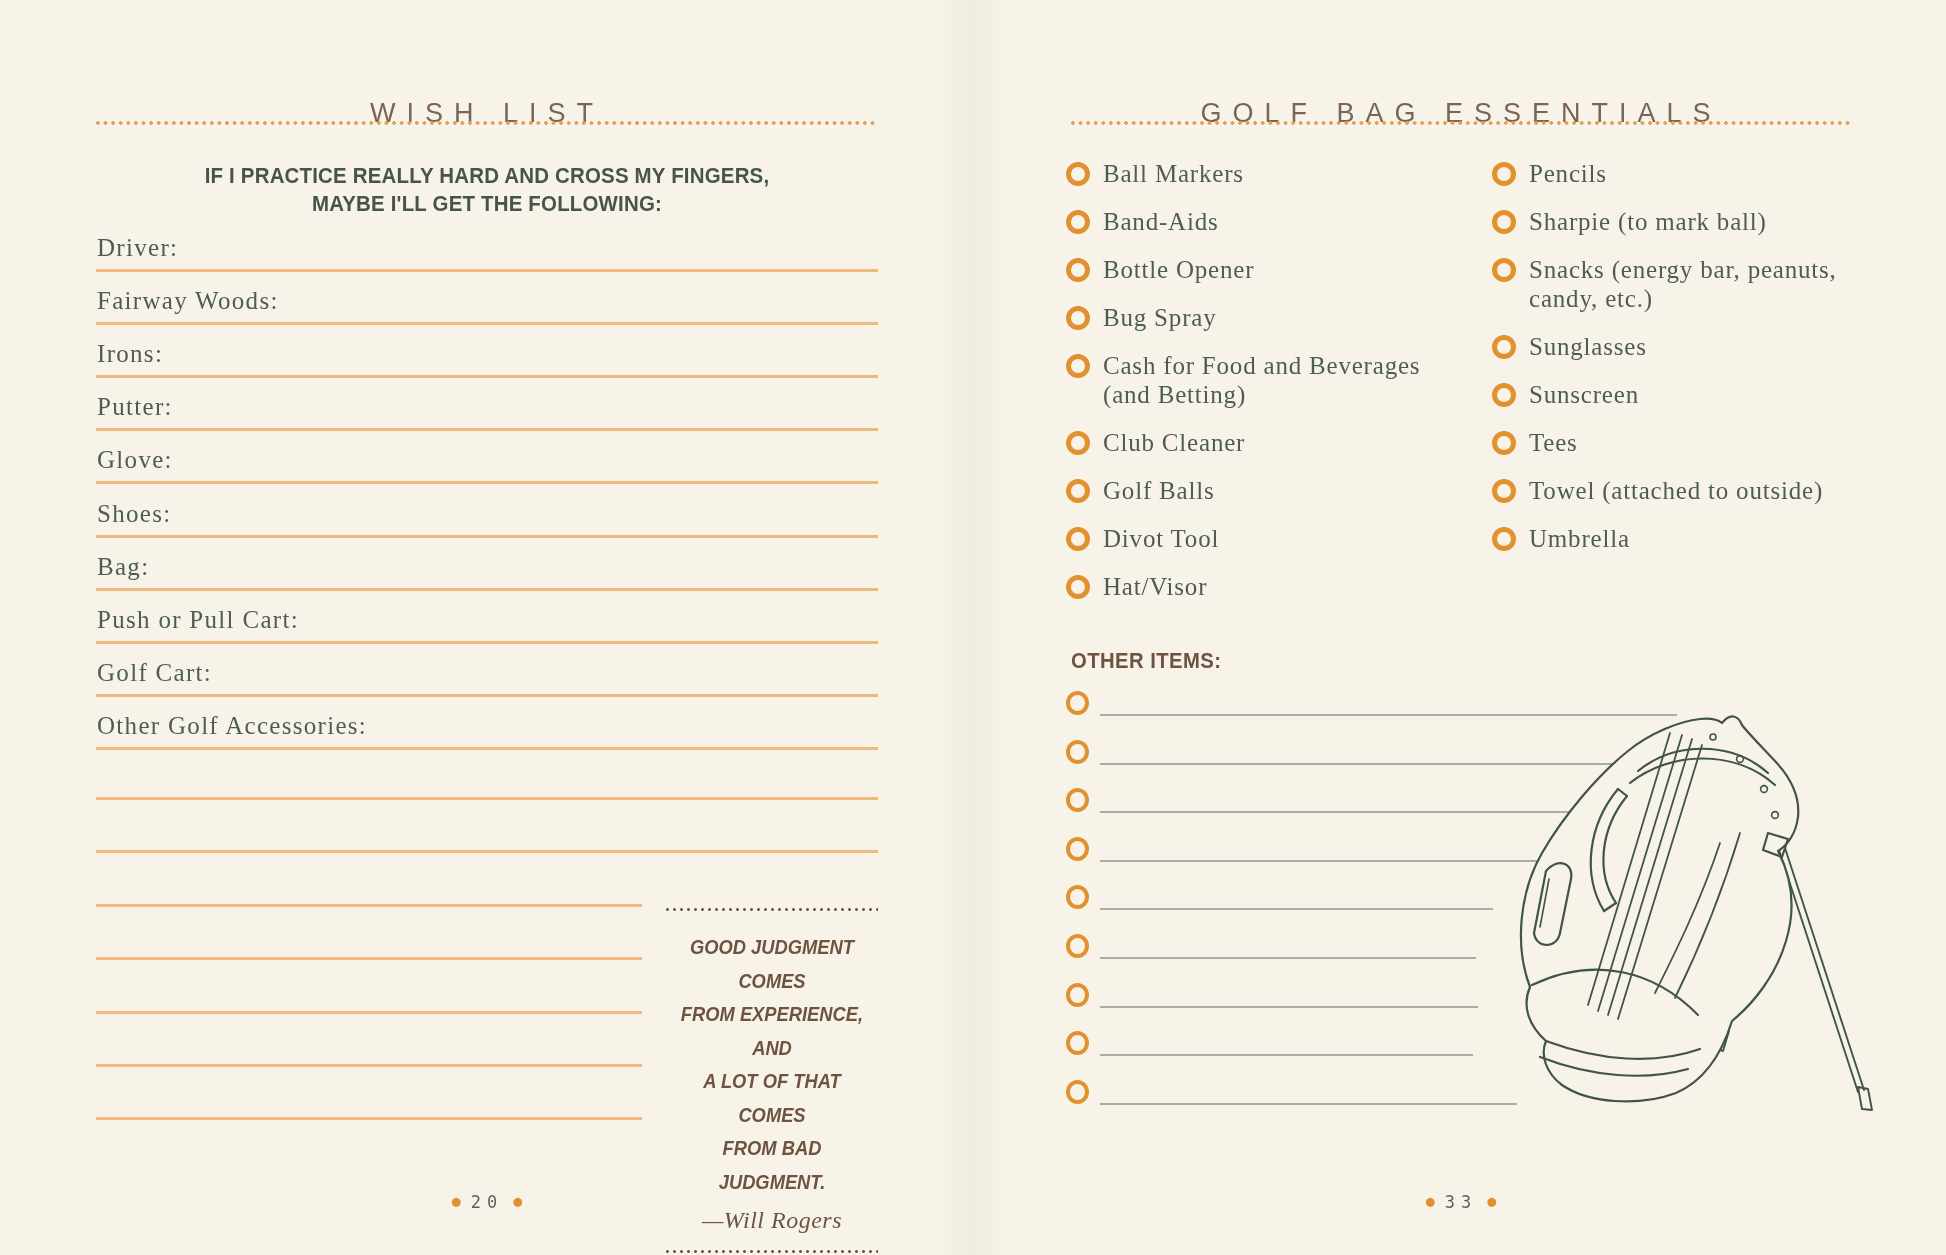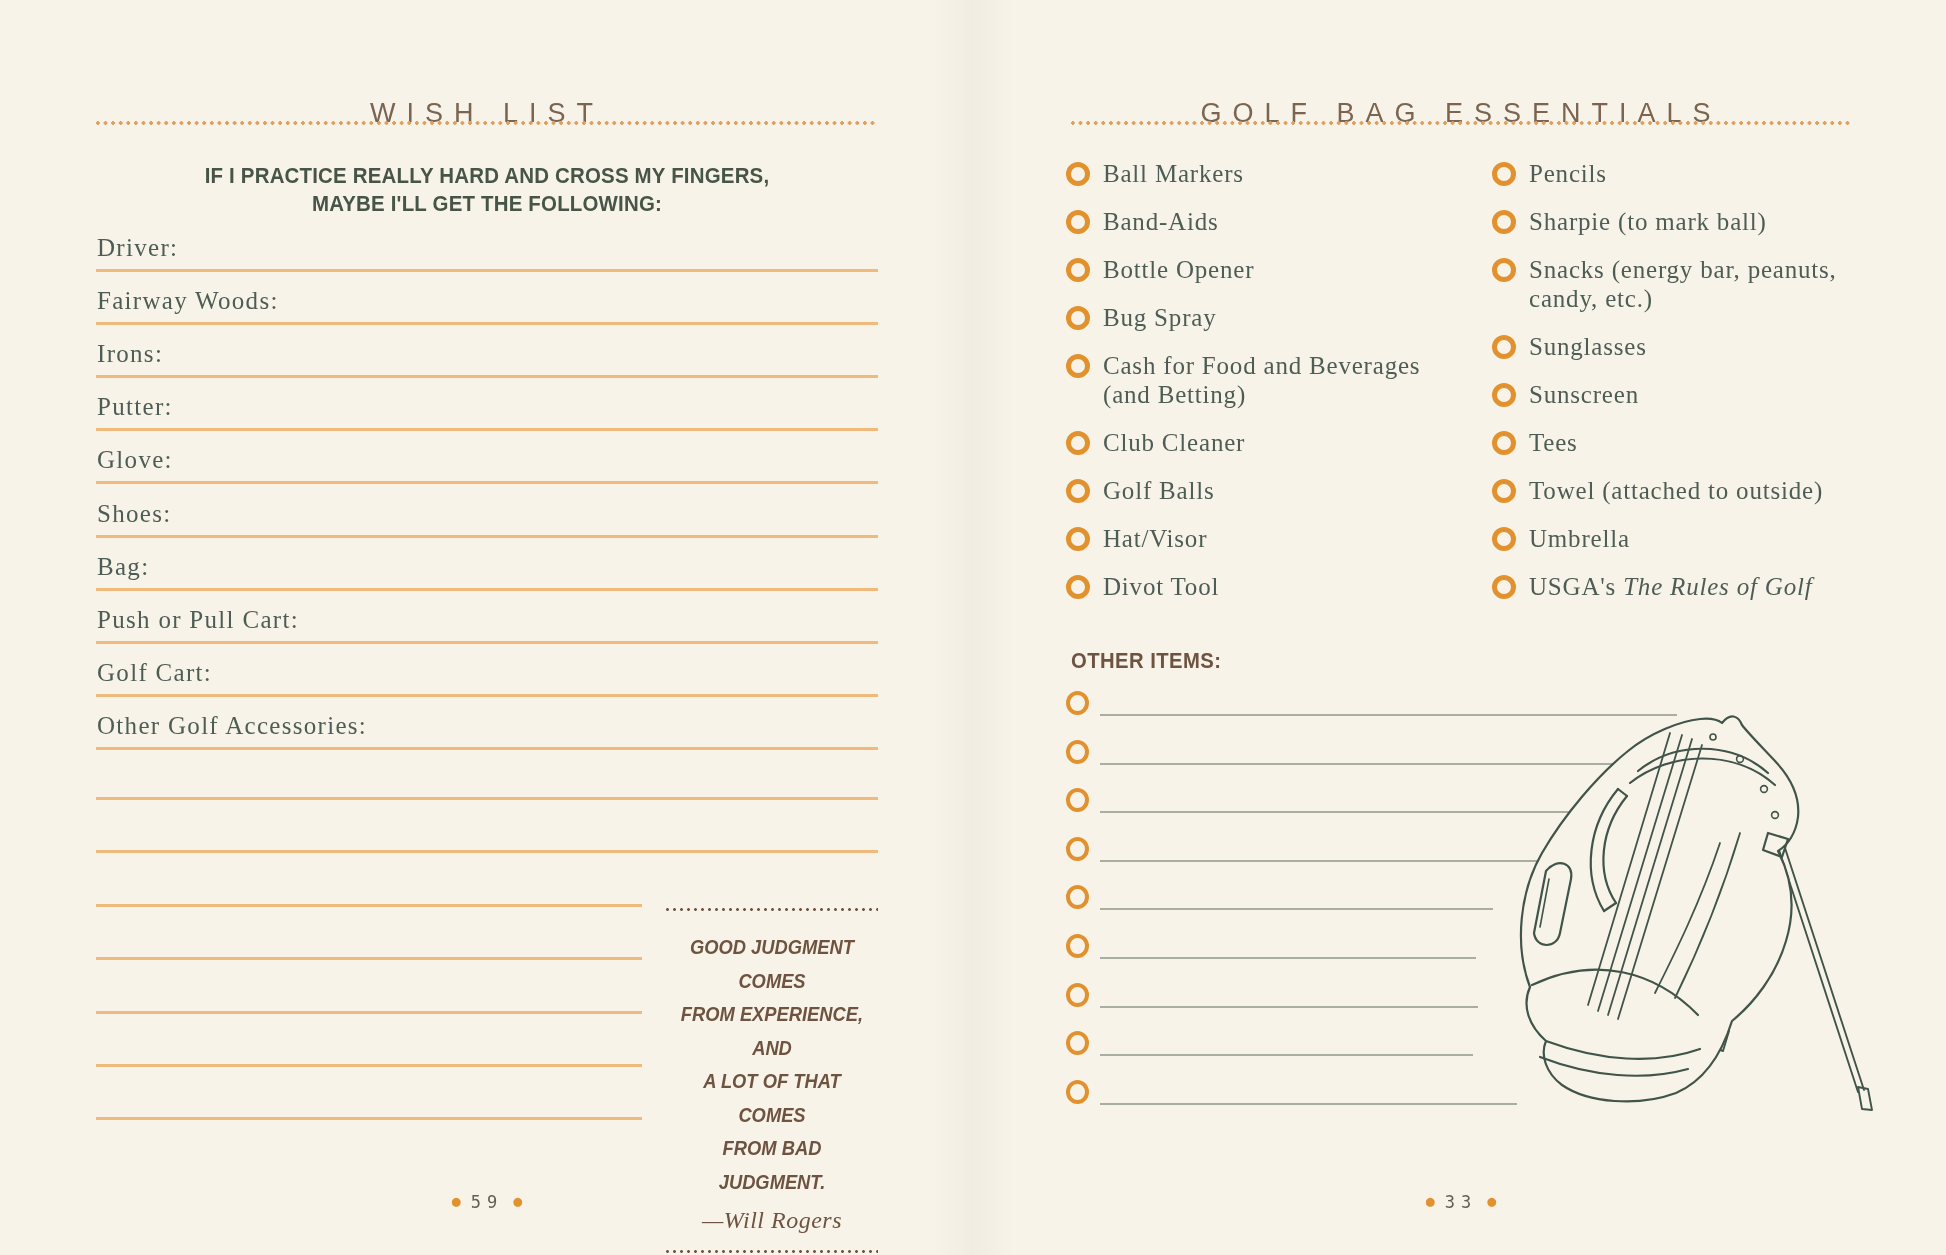--- a/index.html
+++ b/index.html
@@ -110,21 +110,21 @@
           <div>GOOD JUDGMENT COMES</div>
           <div>FROM EXPERIENCE, AND</div>
           <div>A LOT OF THAT COMES</div>
           <div>FROM BAD JUDGMENT.</div>
         </div>
       <div class="qattr">—Will Rogers</div>
       <div class="qdots bottom"></div>
     </aside>
 
     <footer class="footer" style="left:96px;width:782px;">
-      <span class="pgdot">●</span><span class="num">59</span><span class="pgdot">●</span>
+      <span class="pgdot">●</span><span class="num">20</span><span class="pgdot">●</span>
     </footer>
   </section>
 
   <section>
     <h1 class="page-title" style="left:1071px;width:780px;">GOLF BAG ESSENTIALS</h1>
     <div class="dotsep" style="left:1071px;top:121px;width:780px;"></div>
 
     <div class="chkcol" id="chk-left" style="left:1066px;">
         <div class="chkrow">
           <span class="ring"></span>
@@ -149,26 +149,26 @@
         <div class="chkrow">
           <span class="ring"></span>
           <span class="chktext">Club Cleaner</span>
         </div>
         <div class="chkrow">
           <span class="ring"></span>
           <span class="chktext">Golf Balls</span>
         </div>
         <div class="chkrow">
           <span class="ring"></span>
+          <span class="chktext">Divot Tool</span>
+        </div>
+        <div class="chkrow">
+          <span class="ring"></span>
           <span class="chktext">Hat/Visor</span>
         </div>
-        <div class="chkrow">
-          <span class="ring"></span>
-          <span class="chktext">Divot Tool</span>
-        </div>
       </div>
     <div class="chkcol" id="chk-right" style="left:1492px;">
         <div class="chkrow">
           <span class="ring"></span>
           <span class="chktext">Pencils</span>
         </div>
         <div class="chkrow">
           <span class="ring"></span>
           <span class="chktext">Sharpie (to mark ball)</span>
         </div>
@@ -188,24 +188,20 @@
           <span class="ring"></span>
           <span class="chktext">Tees</span>
         </div>
         <div class="chkrow">
           <span class="ring"></span>
           <span class="chktext">Towel (attached to outside)</span>
         </div>
         <div class="chkrow">
           <span class="ring"></span>
           <span class="chktext">Umbrella</span>
-        </div>
-        <div class="chkrow">
-          <span class="ring"></span>
-          <span class="chktext">USGA's <span class="ital">The Rules of Golf</span></span>
         </div>
       </div>
 
     <div class="other-label">OTHER ITEMS:</div>
     <div id="other-items">
         <div class="orow" style="left: 1066px; top: 690px;">
           <span class="oring"></span>
           <span class="oline" style="width: 577px;"></span>
         </div>
         <div class="orow" style="left: 1066px; top: 738.6px;">

